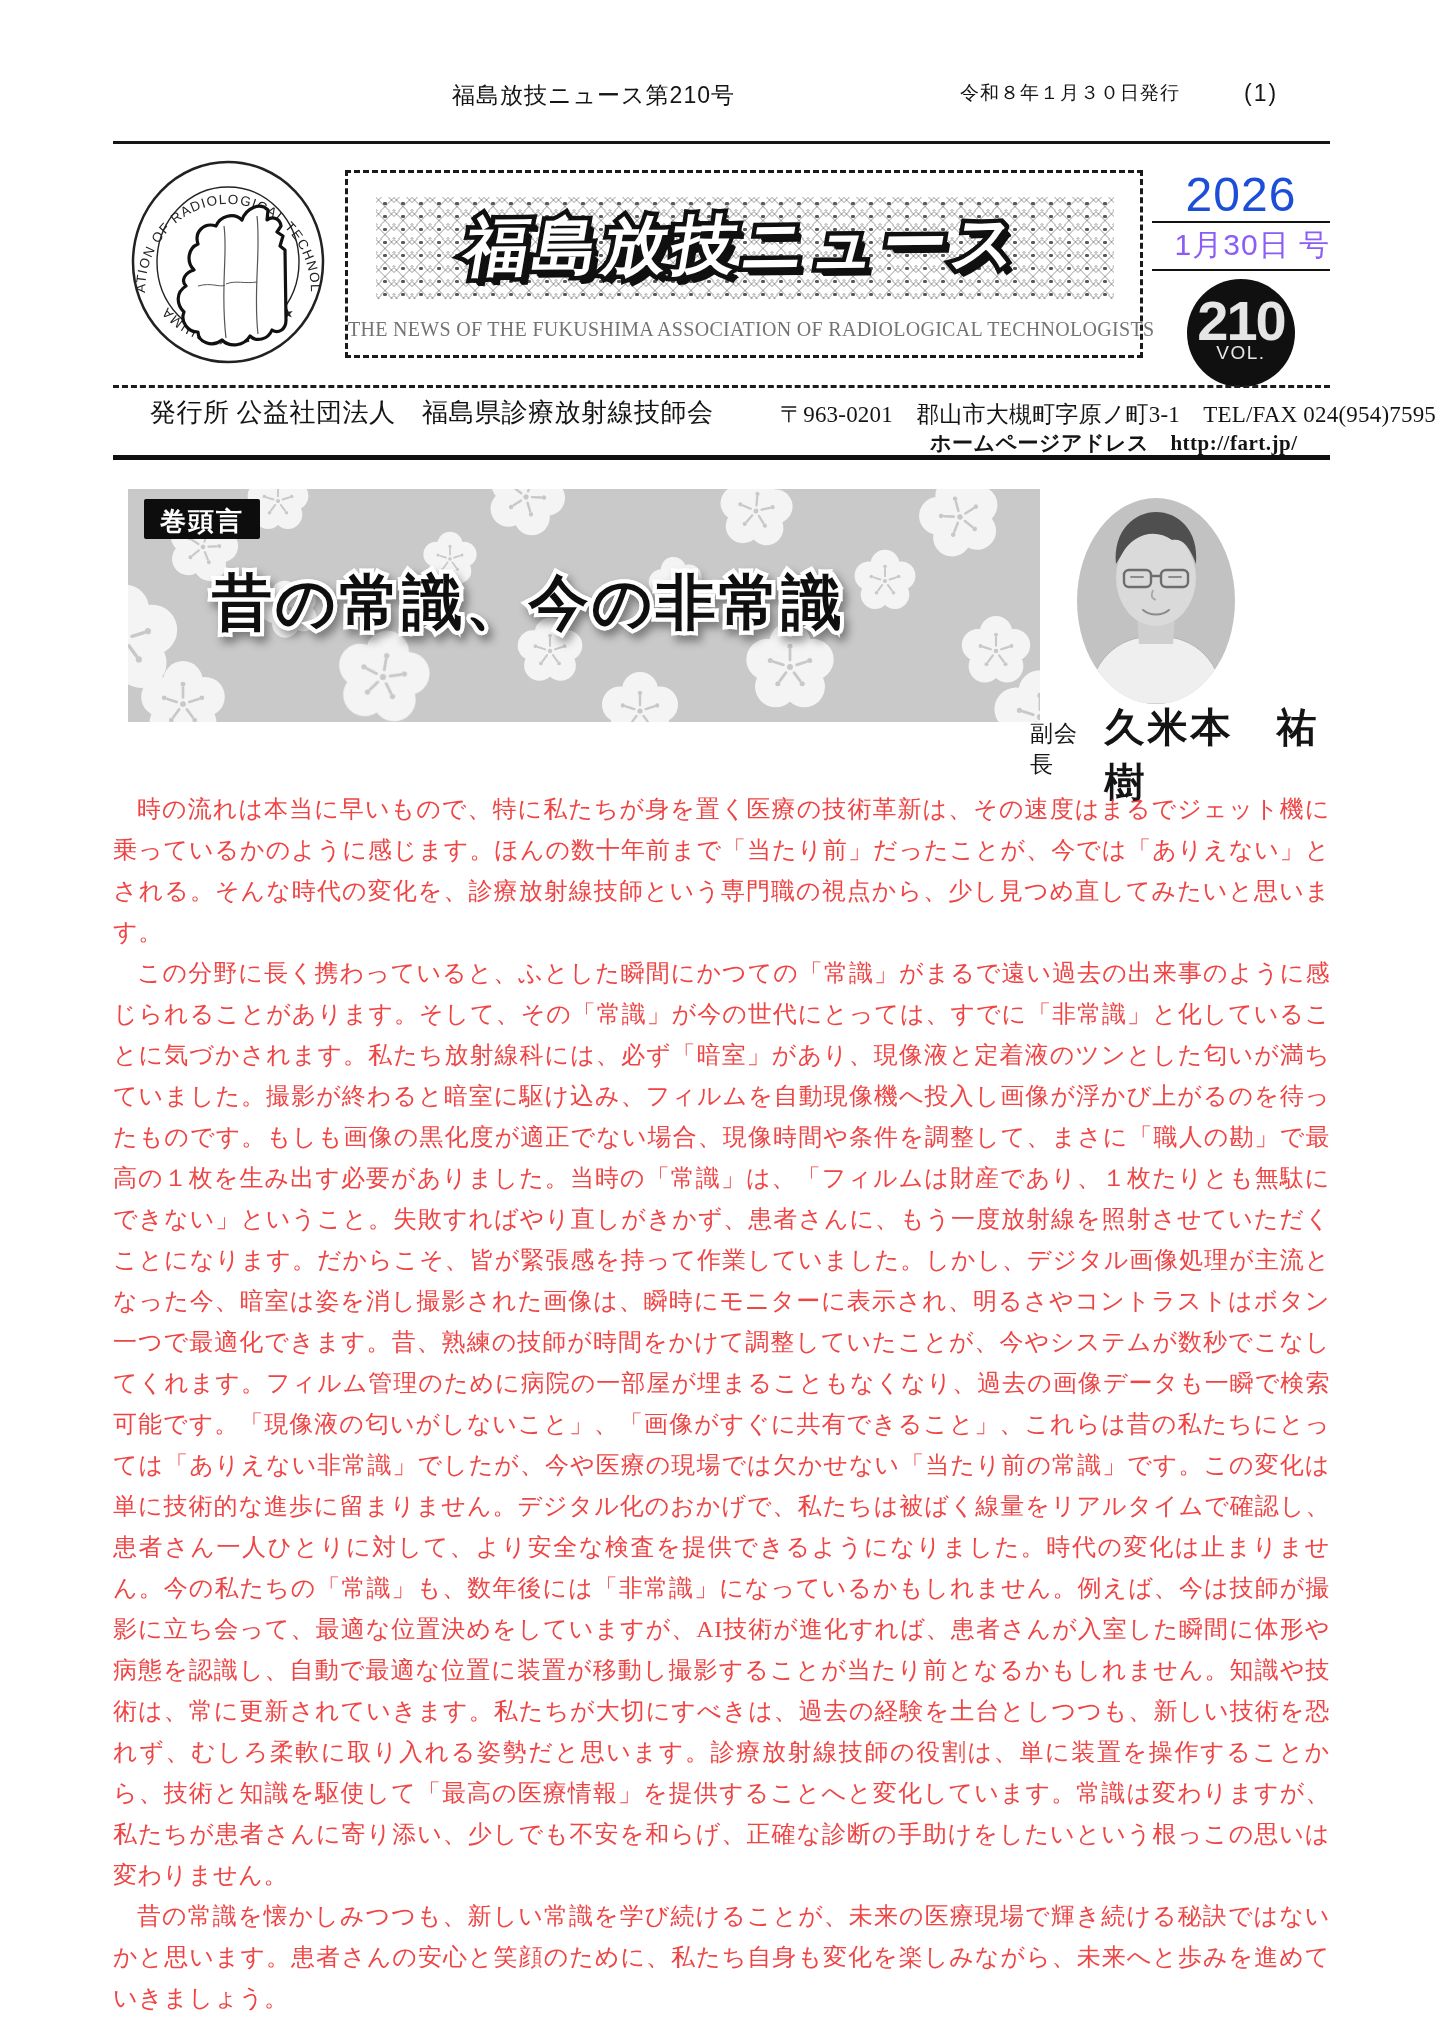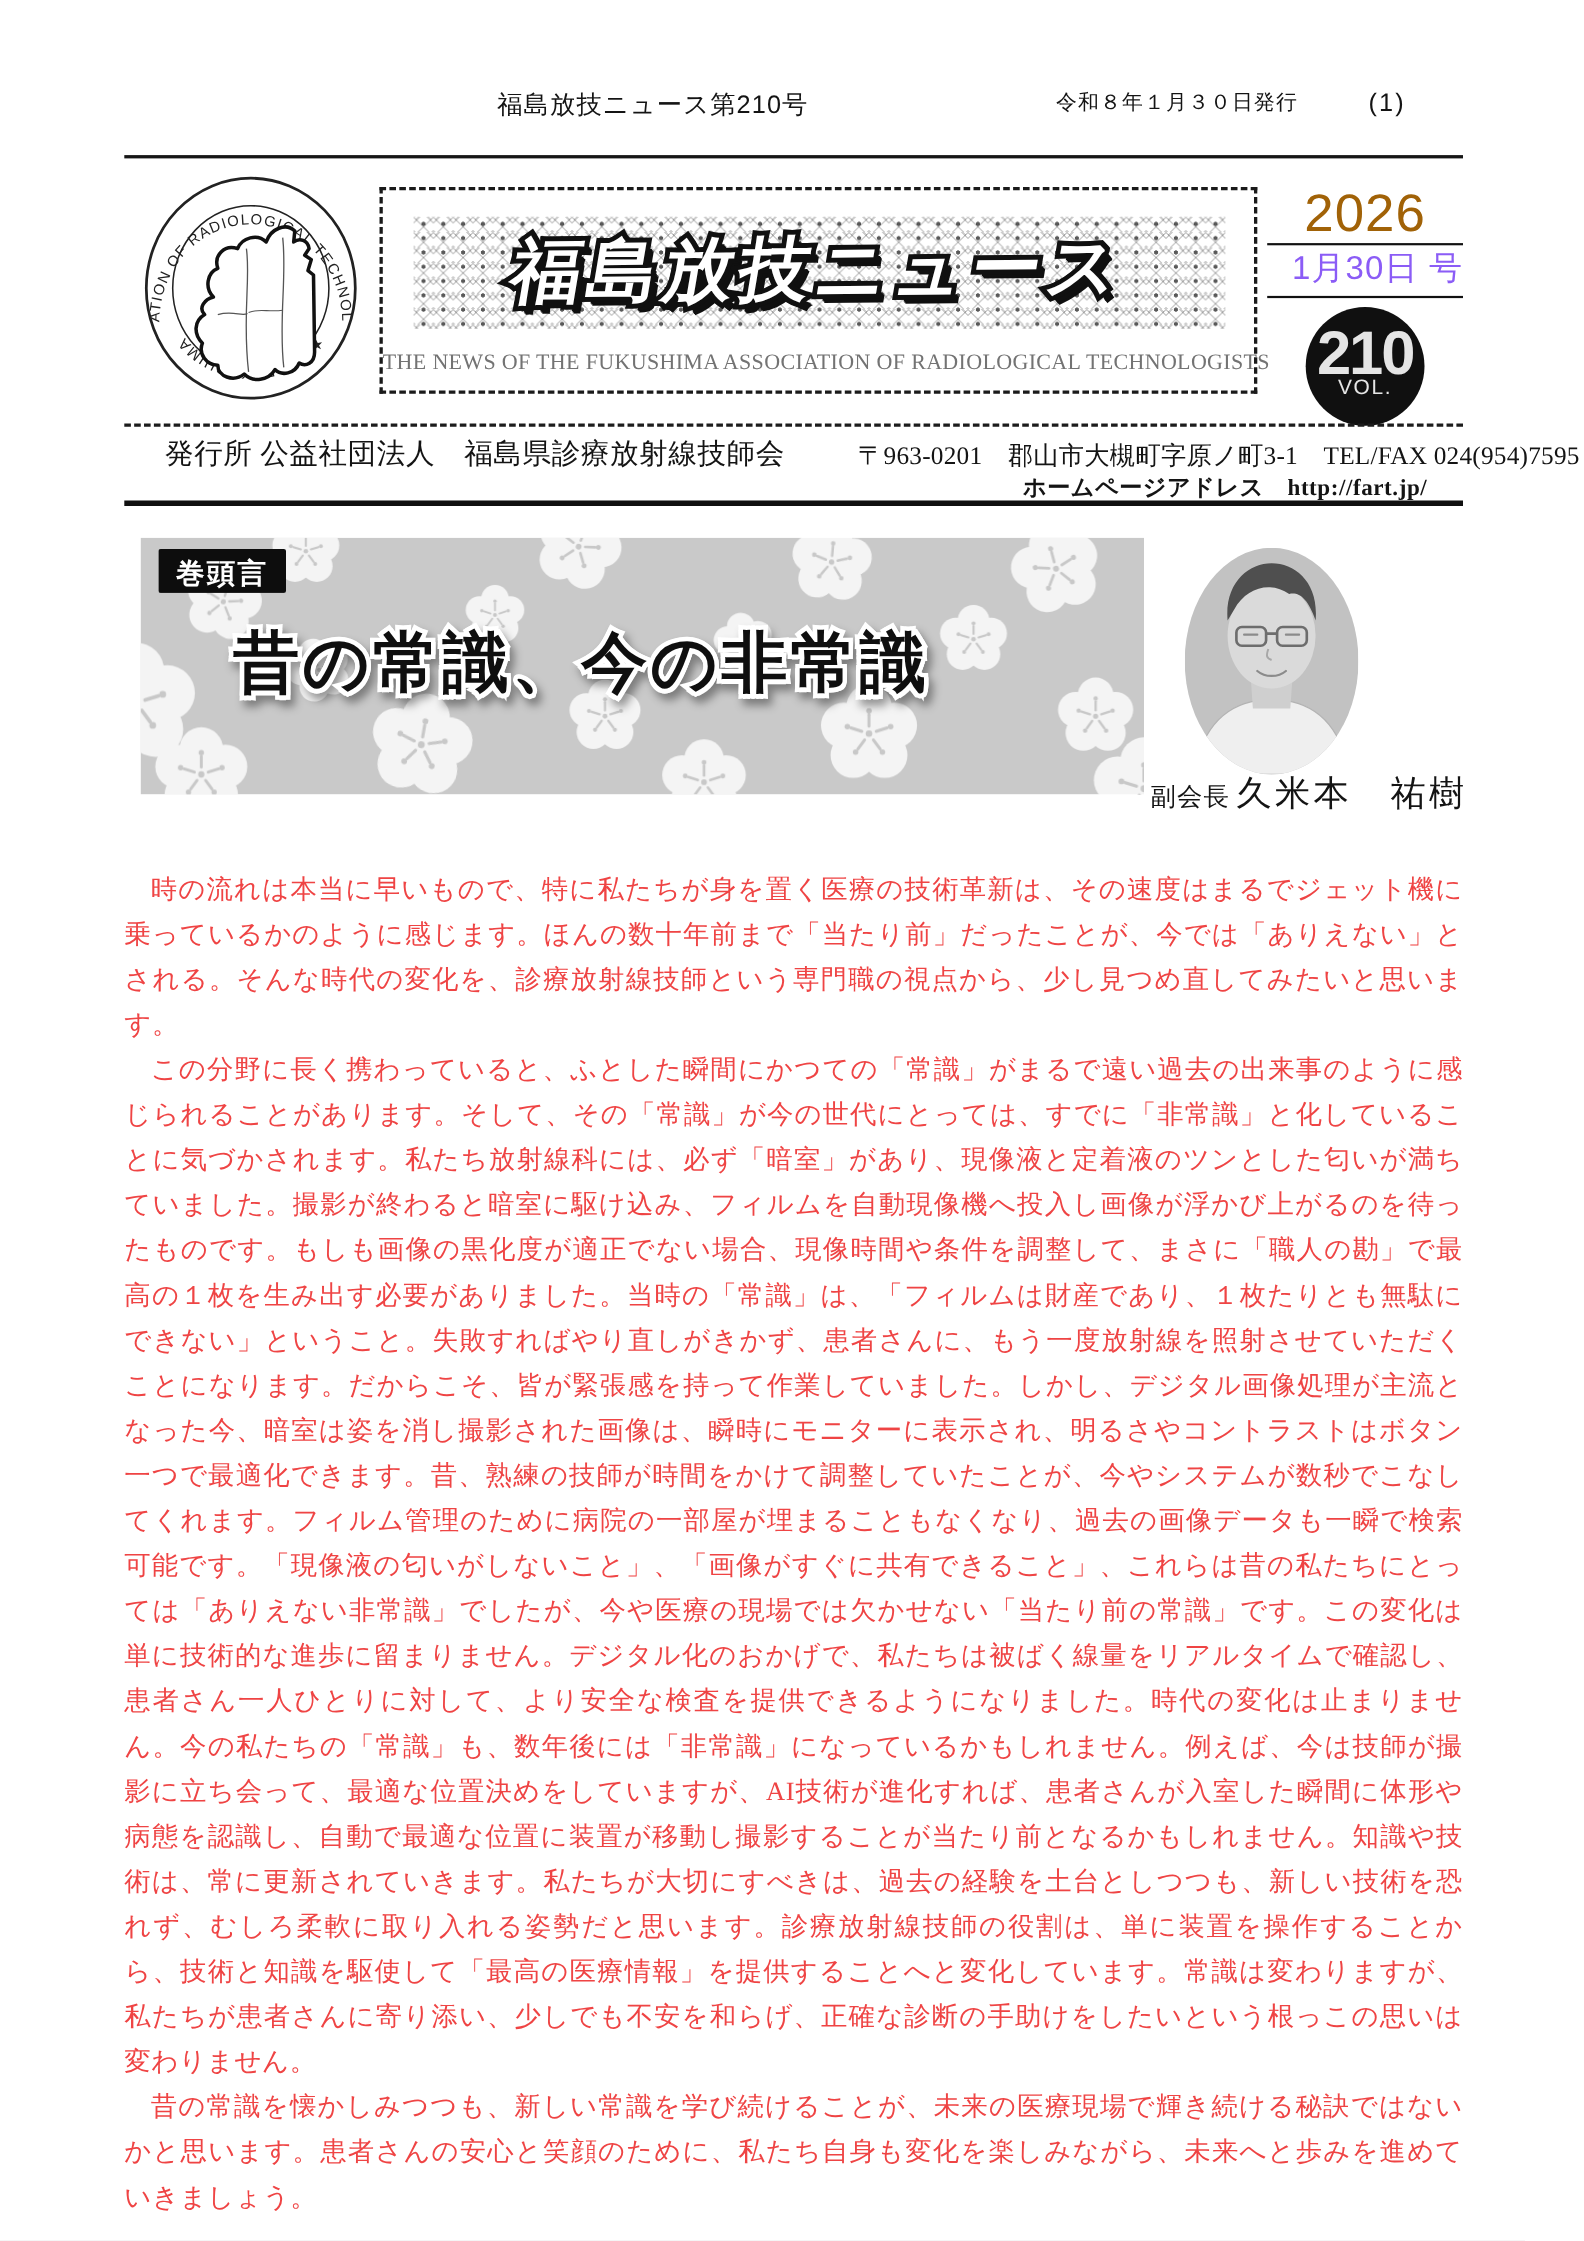--- a/index.html
+++ b/index.html
@@ -41,21 +41,21 @@
       4px 0 0 #101010,0 4px 0 #101010,-4px 0 0 #101010,0 -4px 0 #101010;
   }
   .mast-title .fill{position:relative;color:#ffffff;}
   .mast-sub{
     position:absolute;left:0;bottom:14px;width:100%;text-align:center;
     font-size:20px;letter-spacing:0.3px;color:#737373;white-space:nowrap;
   }
 
   
   .mast-right{position:absolute;left:1152px;top:172px;width:178px;}
-  .m-year{text-align:center;font-size:48px;line-height:46px;letter-spacing:1px;color:#a16207;}
+  .m-year{text-align:center;font-size:48px;line-height:46px;letter-spacing:1px;color:#1d4ed8;}
   .m-sep{border-top:2px solid #111;margin-top:3px;}
   .m-date{text-align:right;font-size:30px;line-height:30px;padding:7px 0 6px 0;letter-spacing:1px;color:#8b5cf6;}
   .vol-circle{width:108px;height:108px;border-radius:50%;background:#101010;margin:8px auto 0 auto;text-align:center;color:#e5e5e5;}
   .vol-num{font-size:56px;font-weight:700;line-height:58px;padding-top:13px;letter-spacing:-2px;}
   .vol-label{font-size:19px;letter-spacing:1.5px;margin-top:-8px;}
 
   
   .rule-dashed{position:absolute;left:113px;top:385px;width:1217px;border-top:3px dashed #1c1c1c;}
   .pub-issuer{position:absolute;left:150px;top:395px;font-size:26px;letter-spacing:0.5px;}
   .pub-address{position:absolute;left:780px;top:399px;font-size:23px;letter-spacing:0.2px;}
@@ -78,21 +78,21 @@
     -webkit-text-stroke:8px #ffffff;
     text-shadow:-4px 0 0 #fff,4px 0 0 #fff,0 -4px 0 #fff,0 4px 0 #fff,
       -3px -3px 0 #fff,3px 3px 0 #fff,-3px 3px 0 #fff,3px -3px 0 #fff;
   }
   .atitle .fill{position:relative;color:#0f0f0f;}
 
   
   .photo{position:absolute;left:1077px;top:498px;width:158px;height:206px;border-radius:50%;overflow:hidden;}
   .author{position:absolute;left:1030px;top:700px;width:320px;display:flex;align-items:baseline;justify-content:center;gap:6px;}
   .author .role{font-size:23px;letter-spacing:1px;}
-  .author .aname{font-size:32px;letter-spacing:3px;}
+  .author .aname{font-size:40px;letter-spacing:3px;font-weight:bold;}
 
   
   .body{
     position:absolute;left:113px;top:789px;width:1217px;
     font-size:24px;line-height:41px;letter-spacing:0.6px;text-align:justify;color:#ef4444;
   }
   .body p{margin:0;text-indent:1em;}
 </style>
 </head>
 <body>

